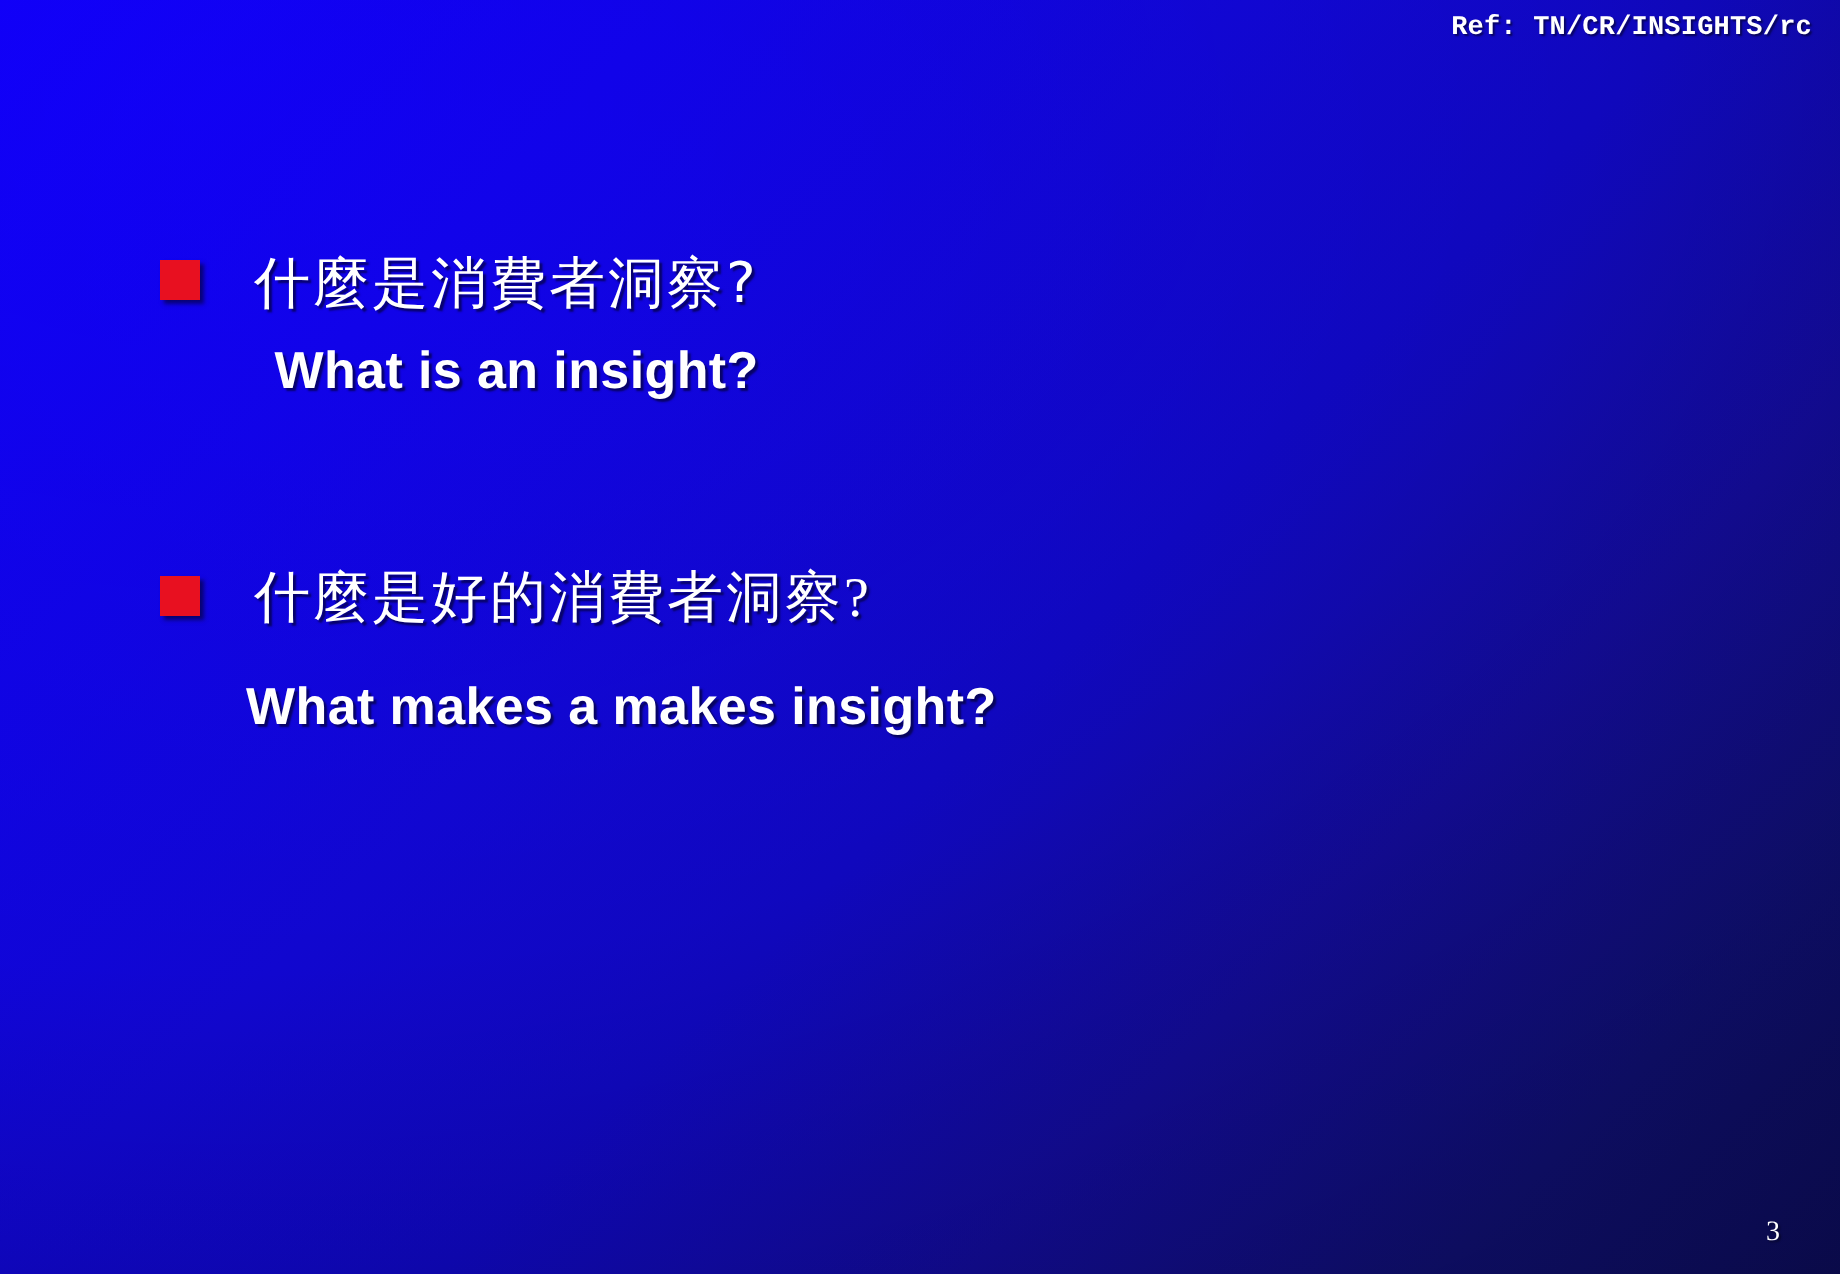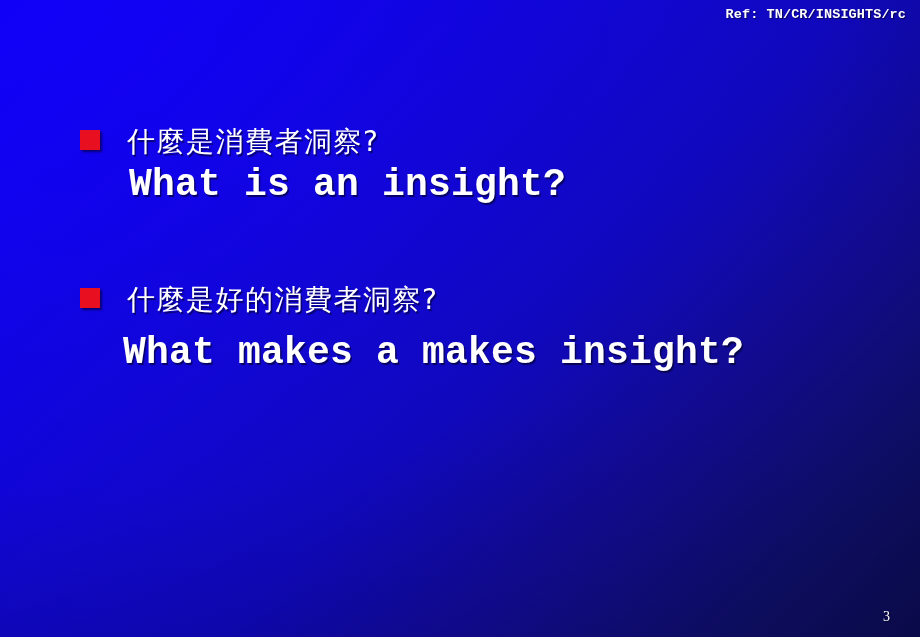--- a/index.html
+++ b/index.html
@@ -102,35 +102,35 @@
   .line.cjk {
     font-family: "DejaVu Sans", "Liberation Sans", sans-serif;
     font-size: 28px;
     font-weight: normal;
     letter-spacing: 1.5px;
     line-height: 36px;
     height: 36px;
   }
 
   .line.latin {
-    font-family: Liberation Mono, monospace;
+    font-family: Liberation Sans, sans-serif;
     font-weight: bold;
-    font-size: 38px;
+    font-size: 26px;
     letter-spacing: 0.2px;
     line-height: 42px;
     height: 42px;
     text-align: right;
   }
 
   
   #b1-line-1 { margin-top: 0px; }
   #b1-line-2 { margin-top: 4px; margin-left: 2px; }
   #b1-line-3 { margin-top: 4px; }
 
-  #b2-line-1 { margin-top: 0px; }
+  #b2-line-1 { margin-top: 0px; font-family: Liberation Serif, serif; }
   #b2-line-2 { margin-top: 14px; margin-left: -4px; }
 </style>
 </head>
 <body>
 
 <div id="slide">
 
   <div class="layer">
 
     <div class="ref-header">Ref: TN/CR/INSIGHTS/rc</div>

